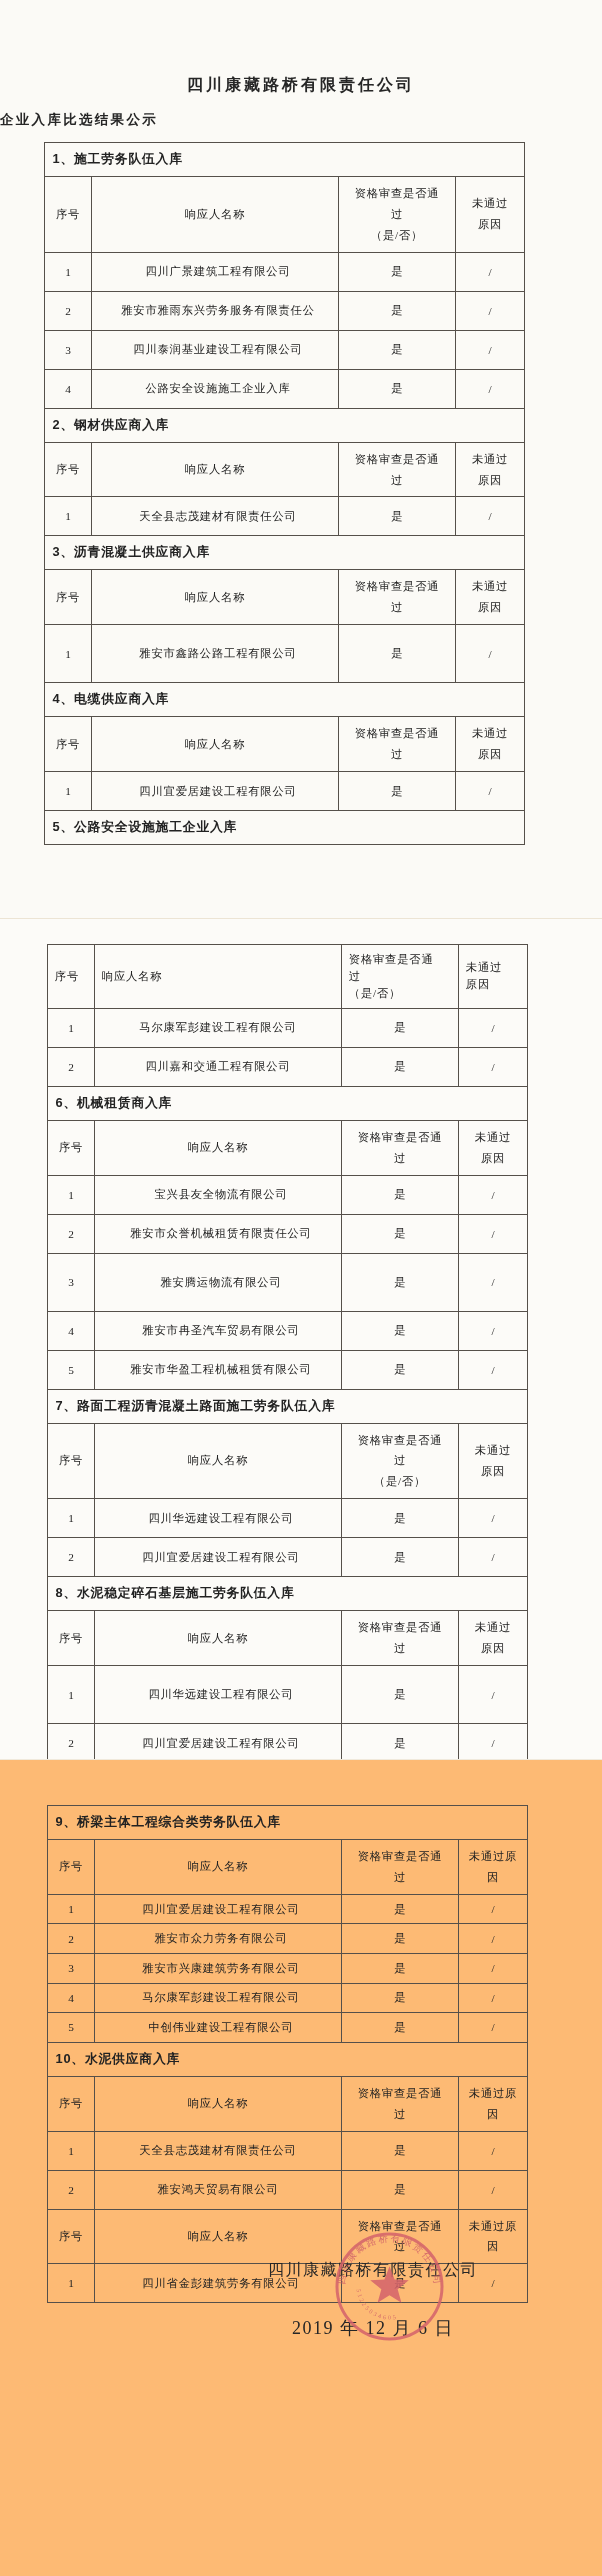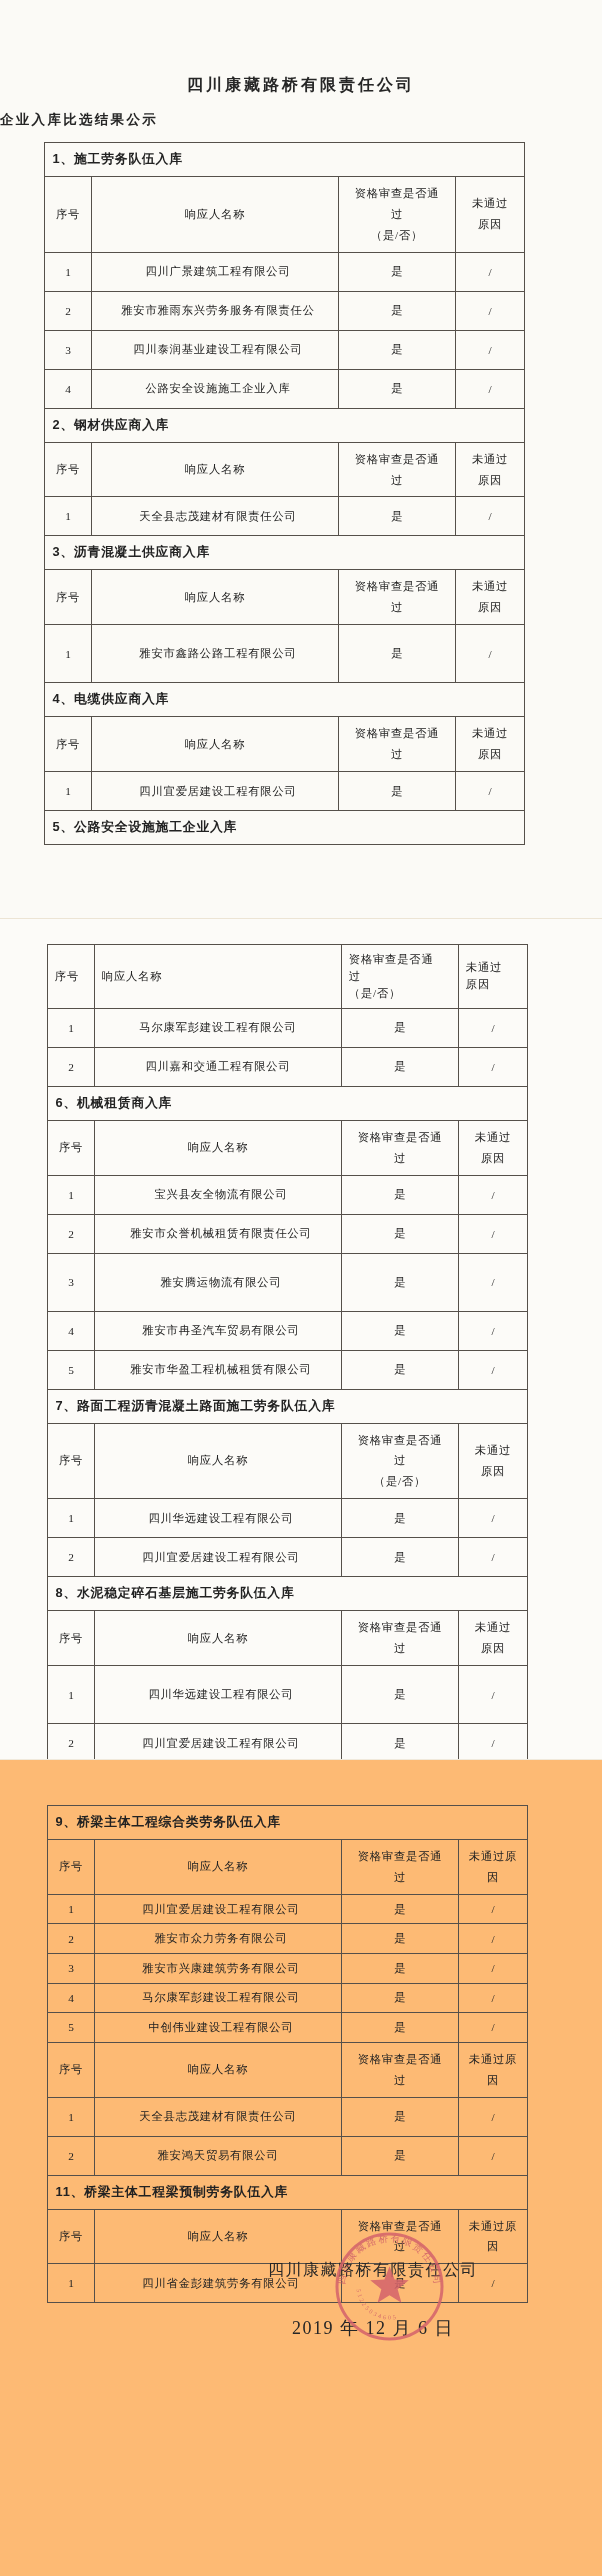--- a/index.html
+++ b/index.html
@@ -360,42 +360,42 @@
               <td class="td-name">马尔康军彭建设工程有限公司</td>
               <td class="td-pass">是</td>
               <td class="td-reason">/</td>
             </tr>
             <tr class="row compact">
               <td class="td-no">5</td>
               <td class="td-name">中创伟业建设工程有限公司</td>
               <td class="td-pass">是</td>
               <td class="td-reason">/</td>
             </tr>
+            <tr class="sec-row">
+              <td class="sec-title" colspan="4">10、水泥供应商入库</td>
+            </tr>
             <tr class="hdr">
               <th class="th-no">序号</th>
               <th class="th-name">响应人名称</th>
               <th class="th-pass">资格审查是否通
 过</th>
               <th class="th-reason">未通过原
 因</th>
             </tr>
             <tr class="row">
               <td class="td-no">1</td>
               <td class="td-name center">天全县志茂建材有限责任公司</td>
               <td class="td-pass">是</td>
               <td class="td-reason">/</td>
             </tr>
             <tr class="row">
               <td class="td-no">2</td>
               <td class="td-name center">雅安鸿天贸易有限公司</td>
               <td class="td-pass">是</td>
               <td class="td-reason">/</td>
-            </tr>
-            <tr class="sec-row">
-              <td class="sec-title" colspan="4">11、桥梁主体工程梁预制劳务队伍入库</td>
             </tr>
             <tr class="hdr">
               <th class="th-no">序号</th>
               <th class="th-name">响应人名称</th>
               <th class="th-pass">资格审查是否通
 过</th>
               <th class="th-reason">未通过原
 因</th>
             </tr>
             <tr class="row">

